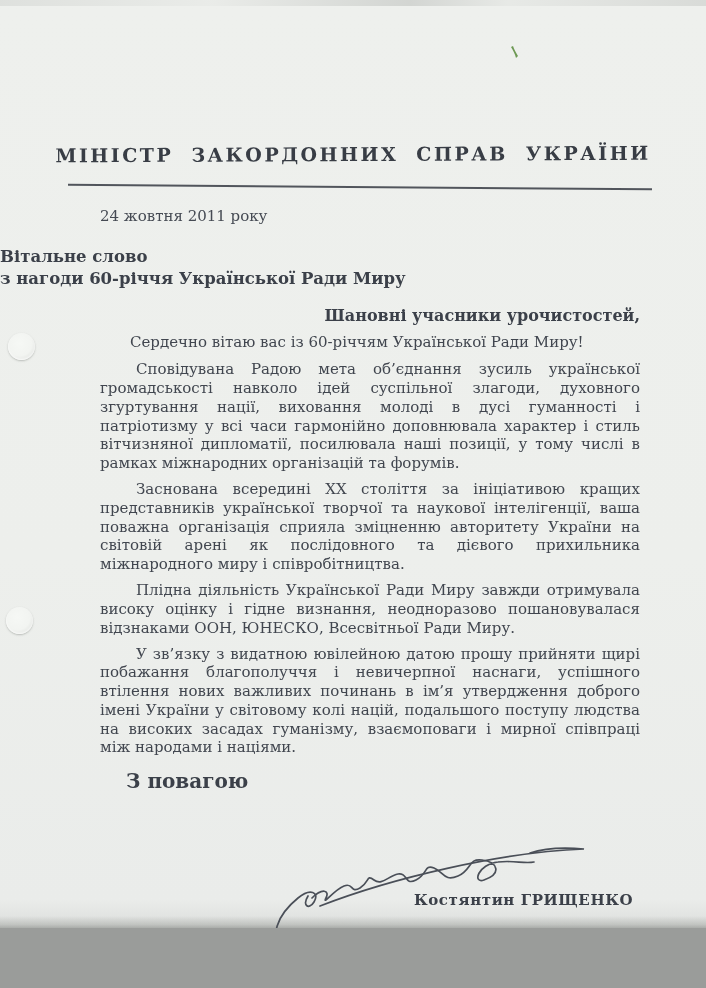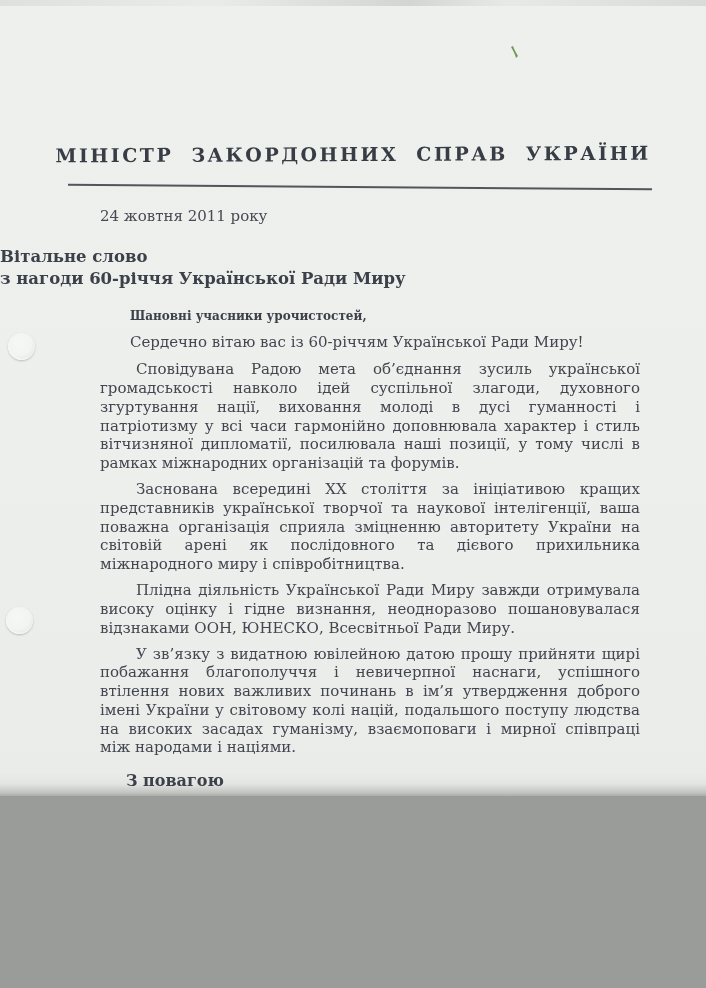--- a/index.html
+++ b/index.html
@@ -1,18 +1,18 @@
 <!DOCTYPE html>
 <html lang="uk"><head>
 <meta charset="utf-8">
 <style>
   html,body{margin:0;padding:0;background:#9a9c9a;}
   .page{
     position:relative;
-    width:706px;height:796px;
+    width:706px;height:928px;
     margin:0 auto;
     background:linear-gradient(180deg,#eef0ed 0%,#edefec 60%,#eaecea 97%,#dcdedb 100%);
     font-family:"DejaVu Serif","Liberation Serif",serif;
     color:#41464f;
     overflow:hidden;
   }
   
   .scan-top{
     position:absolute;top:0;left:0;width:706px;height:6px;
     background:linear-gradient(90deg,
@@ -53,30 +53,31 @@
     position:absolute;top:246px;left:0;width:100%;
     text-align:left;font-weight:bold;color:#3b4049;
     font-size:16.5px;line-height:22px;
   }
   
   .body-text{
     position:absolute;top:307px;left:100px;width:540px;
     font-size:15px;line-height:18.7px;
   }
   .salutation{
-    font-weight:bold;font-size:12px;color:#3b4049;
+    font-weight:bold;font-size:16px;color:#3b4049;
     margin:0 0 7px 30px;
+    text-align:right;
   }
   .greeting{margin:0 0 9px 0;text-indent:30px;}
   .body-text p.para{
     margin:0 0 7.5px 0;
     text-align:justify;text-indent:36px;
   }
   .closing{
-    font-weight:bold;font-size:16px;color:#3b4049;
+    font-weight:bold;font-size:20px;color:#3b4049;
     margin:15px 0 0 26px;
   }
   .signature-svg{position:absolute;left:262px;top:836px;}
   .signer-name{
     position:absolute;left:414px;top:891px;
     font-weight:bold;font-size:15px;letter-spacing:.6px;color:#3b4049;
     white-space:nowrap;
   }
 </style>
 </head>
@@ -118,14 +119,15 @@
     <g fill="none" stroke="#4a4f58" stroke-width="1.7" stroke-linecap="round">
 
       <path d="M58 70 C130 42, 240 16, 322 13 C300 11, 280 13, 268 17"></path>
 
       <path d="M20 116 C8 100, 14 80, 36 62 C48 52, 58 56, 52 66 C47 74, 40 70, 46 60"></path>
 
       <path d="M50 62 C60 52, 68 54, 64 62 C60 70, 72 54, 82 50 C92 46, 88 58, 98 52 C108 46, 104 38, 112 44 C120 50, 126 40, 136 38 C146 36, 142 50, 154 44 C166 38, 162 28, 172 32 C182 36, 182 46, 196 40 C210 34, 206 22, 220 24 C236 26, 240 38, 222 44 C210 48, 216 28, 236 26 C252 24, 262 28, 272 26"></path>
     </g>
   </svg>
 
+  <div class="signer-name">Костянтин ГРИЩЕНКО</div>
 
 </div>
 
 </body></html>

